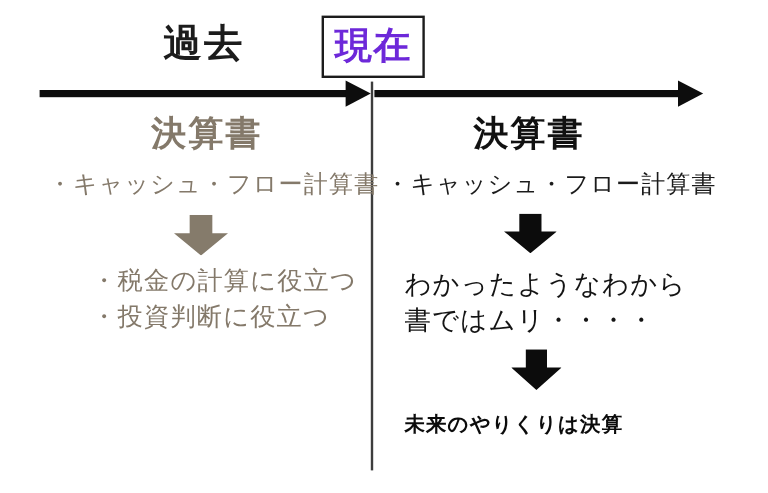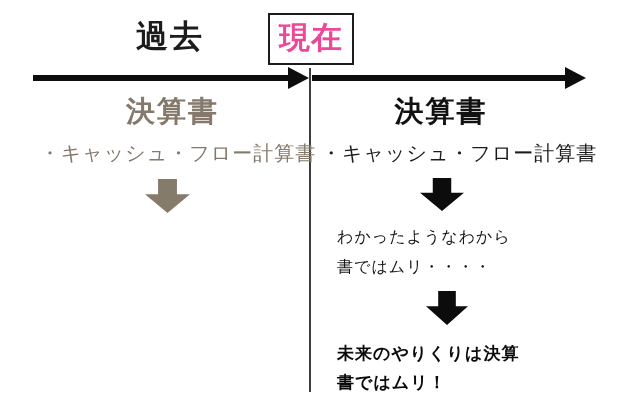--- a/index.html
+++ b/index.html
@@ -27,21 +27,21 @@
     text-align: center;
     white-space: nowrap;
   }
   .present-box {
     border: 2px solid #1c1c1c;
     background: #ffffff;
     padding: 2px 9px 4px 9px;
     font-size: 31px;
     font-weight: 600;
     letter-spacing: 1px;
-    color: #ec4899;
+    color: #6d28d9;
     white-space: nowrap;
   }
 
   
   .h-arrow-body {
     height: 6px;
     background: #0d0d0d;
   }
   .h-arrow-head {
     width: 0;
@@ -103,21 +103,21 @@
     white-space: nowrap;
   }
   .future-item {
     font-size: 20px;
     font-weight: 500;
     letter-spacing: 1px;
     color: #1b1b1b;
     white-space: nowrap;
   }
   .future-confusion {
-    font-size: 16px;
+    font-size: 22px;
     font-weight: 500;
     letter-spacing: 1px;
     line-height: 30px;
     color: #141414;
     white-space: nowrap;
   }
   .future-conclusion {
     font-size: 17px;
     font-weight: 800;
     letter-spacing: 1px;
@@ -149,32 +149,35 @@
   </div>
 
   <div class="abs v-divider" style="left:309px; top:68px; height:324px;"></div>
 
   <div class="abs past-heading" style="left:0px; top:92px;">決算書</div>
 
   <div class="abs past-item" style="left:0px; top:140px;">・キャッシュ・フロー計算書</div>
 
   <div class="abs down-arrow taupe" style="left:145px; top:179px; width:45px; height:34px;"></div>
 
+  <div class="abs past-benefits" style="left:76px; top:220px;">
+    <div>・税金の計算に役立つ</div>
+    <div>・投資判断に役立つ</div>
+  </div>
 
   <div class="abs future-heading" style="left:310px; top:92px;">決算書</div>
 
   <div class="abs future-item" style="left:321px; top:140px;">・キャッシュ・フロー計算書</div>
 
   <div class="abs down-arrow black" style="left:420px; top:178px; width:44px; height:33px;"></div>
 
   <div class="abs future-confusion" style="left:337px; top:222px;">
     <div>わかったようなわから</div>
     <div>書ではムリ・・・・</div>
   </div>
 
   <div class="abs down-arrow black" style="left:426px; top:291px; width:42px; height:34px;"></div>
 
   <div class="abs future-conclusion" style="left:337px; top:339px;">
     <div>未来のやりくりは決算</div>
-    <div>書ではムリ！</div>
   </div>
 
 </div>
 
 </body></html>

